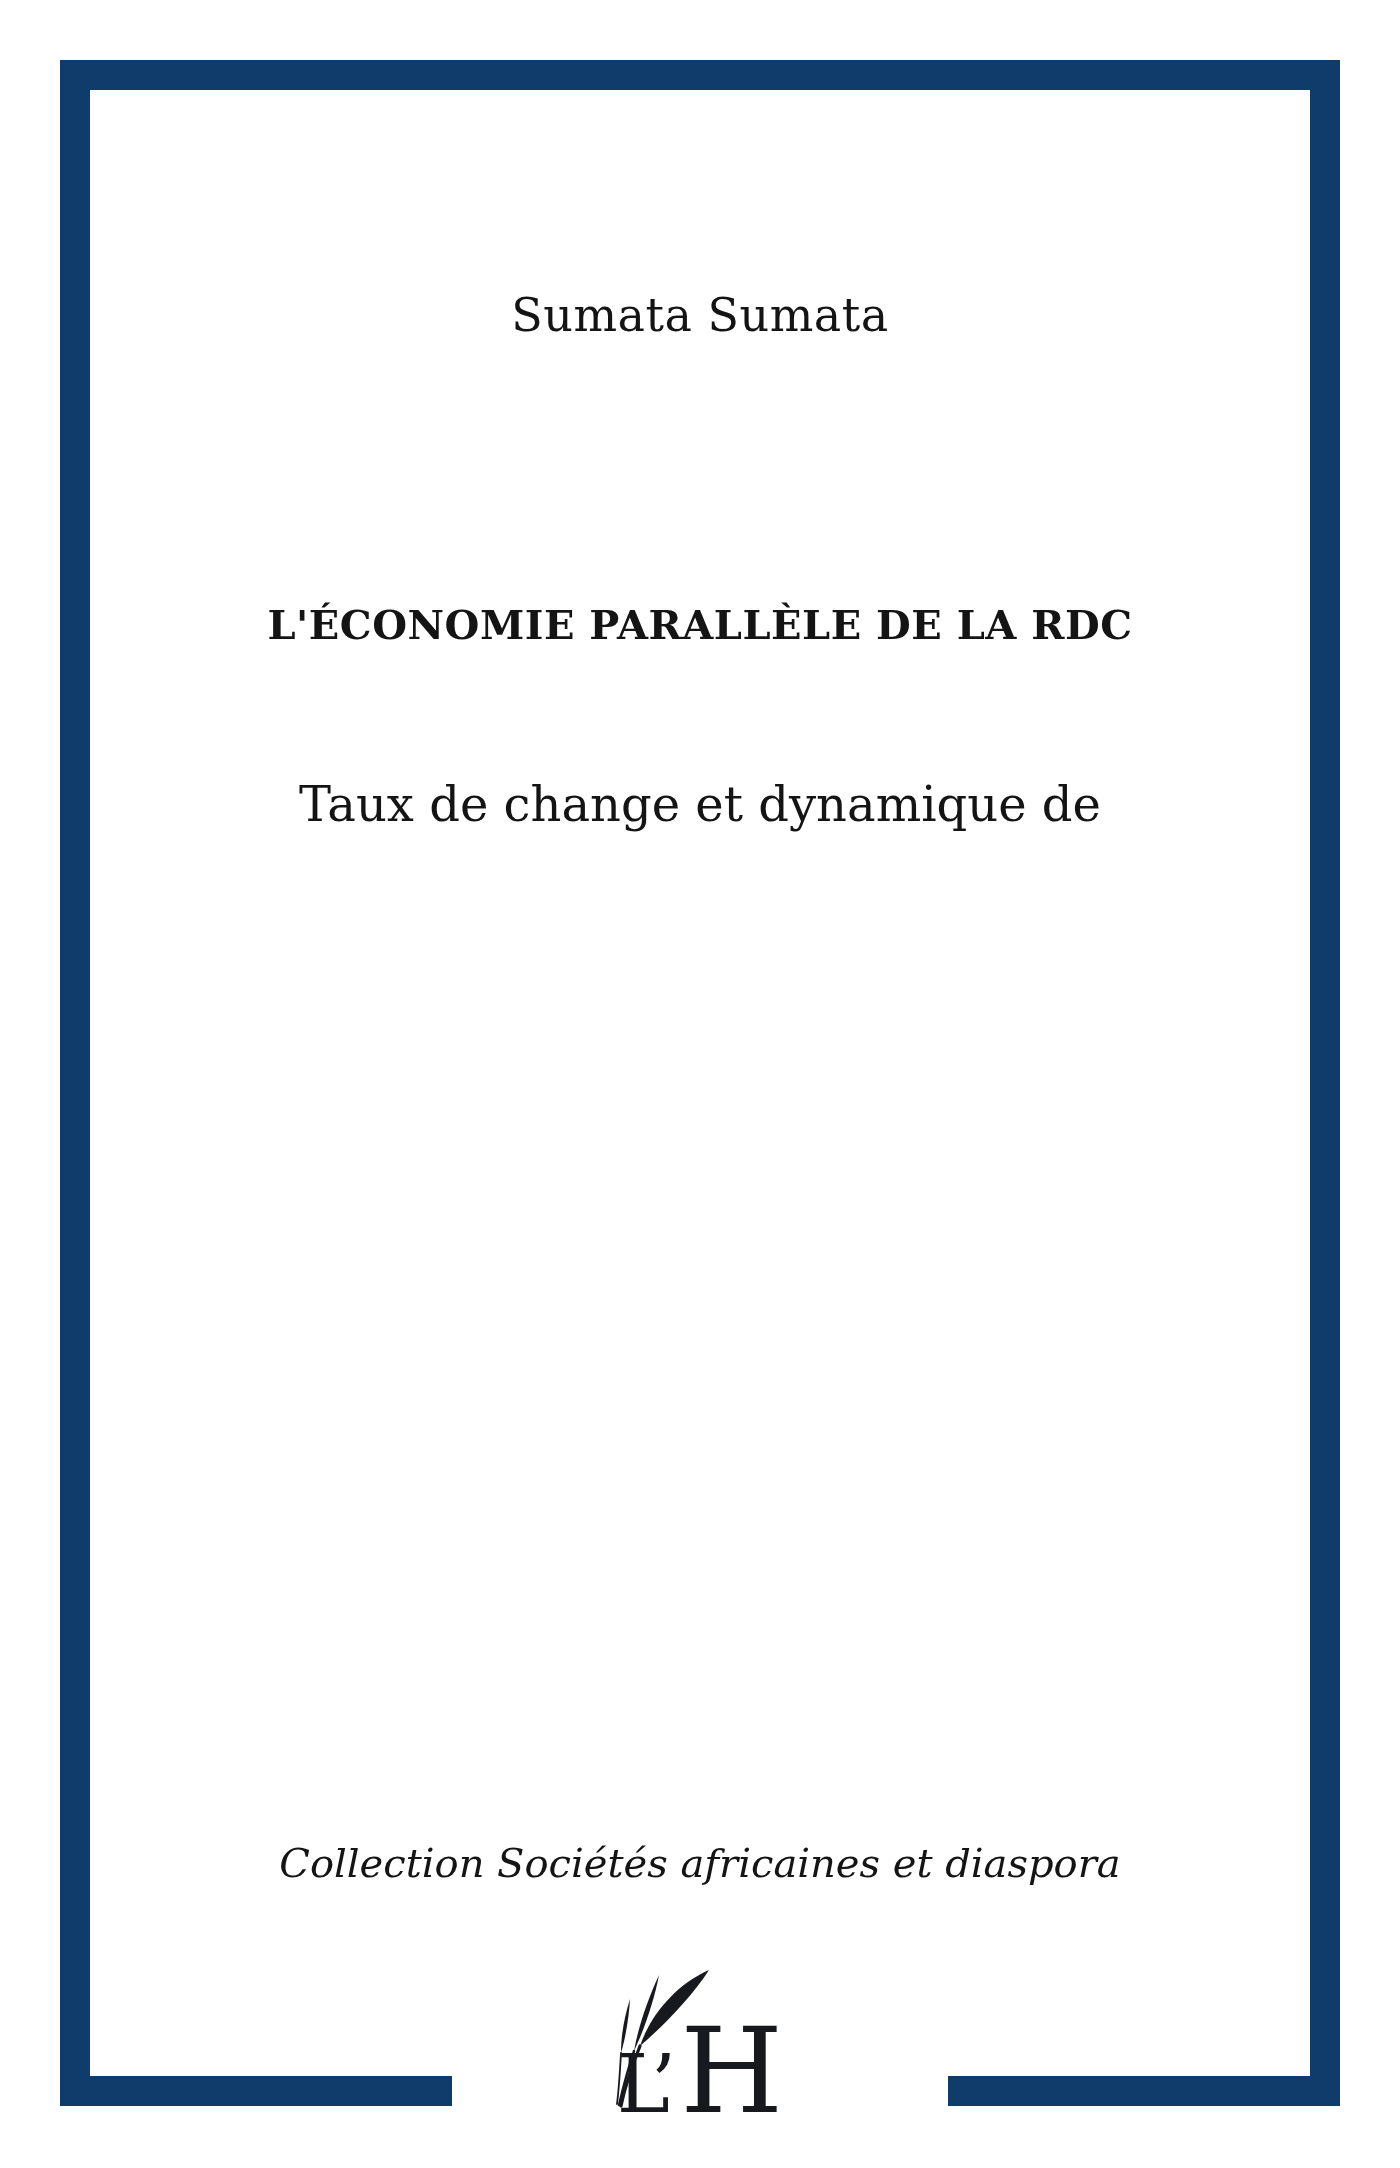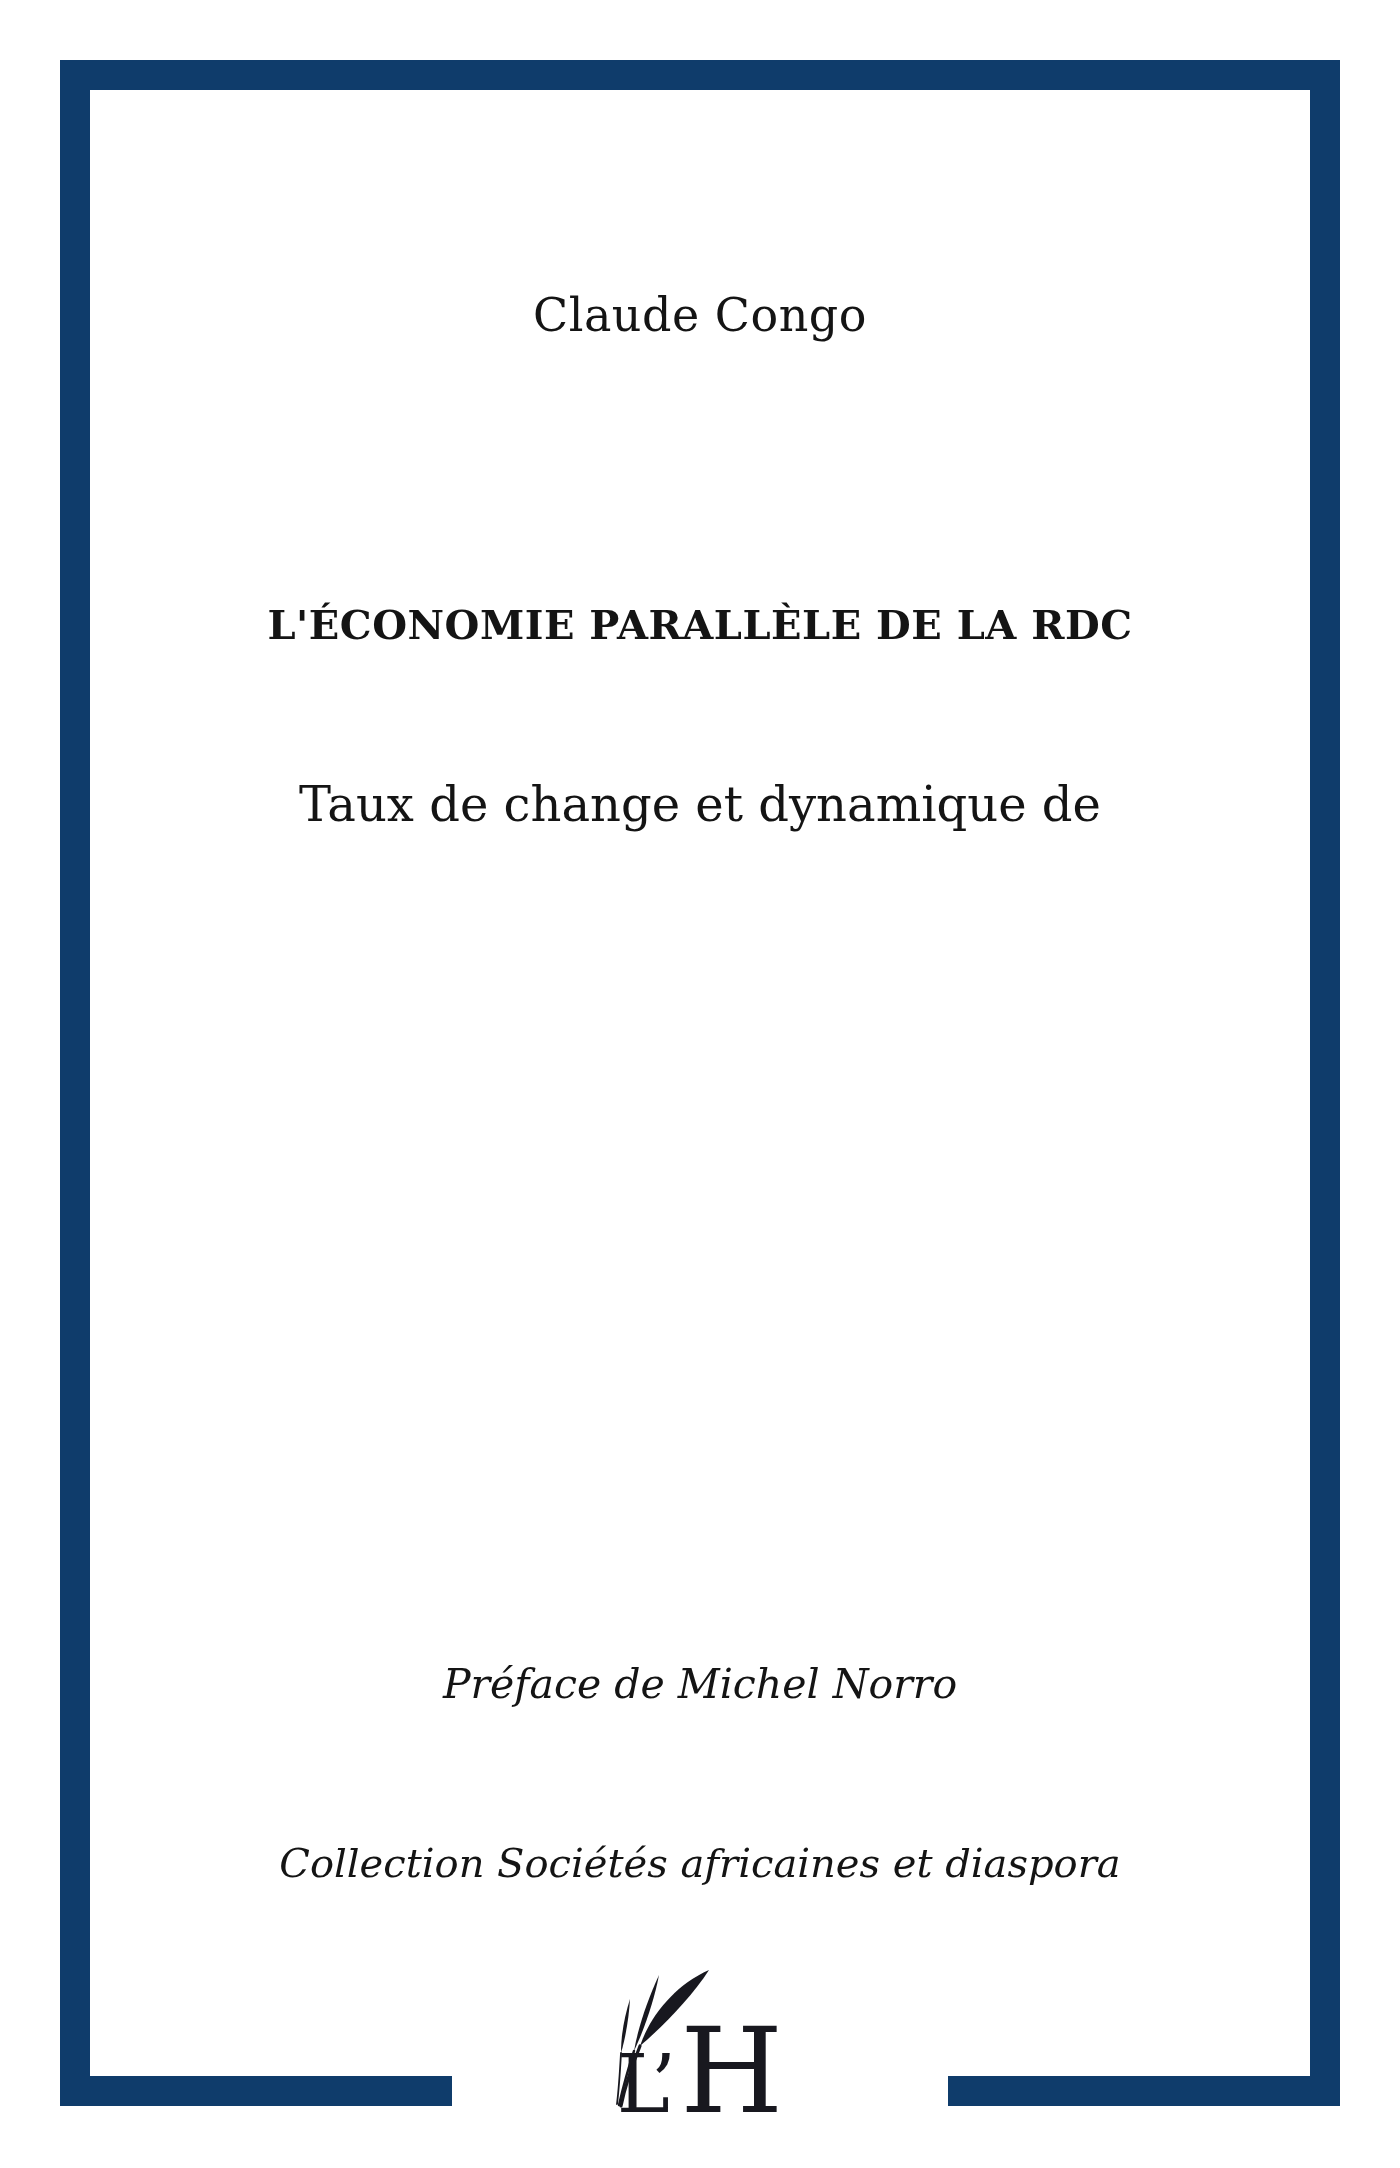--- a/index.html
+++ b/index.html
@@ -58,29 +58,28 @@
 <body>
 
 <div id="cover">
 
   <div class="frame" id="frame-top"></div>
   <div class="frame" id="frame-left"></div>
   <div class="frame" id="frame-right"></div>
   <div class="frame" id="frame-bottom-left"></div>
   <div class="frame" id="frame-bottom-right"></div>
 
-  <div class="line" id="author">Claude Congo</div>
+  <div class="line" id="author">Sumata Sumata</div>
 
   <div class="line" id="title">L'ÉCONOMIE PARALLÈLE DE LA RDC</div>
 
   <div class="line" id="subtitle">
     <div>Taux de change et dynamique de</div>
   </div>
 
-  <div class="line" id="preface">Préface de Michel Norro</div>
 
   <div class="line" id="collection">Collection Sociétés africaines et diaspora</div>
 
   <div id="logo">
     <span class="logo-l">L’</span>
     <span class="logo-h">H</span>
   </div>
 
   <svg id="feather" viewBox="0 0 100 142" xmlns="http://www.w3.org/2000/svg" aria-hidden="true">
     <g fill="#18181f" stroke="none">

